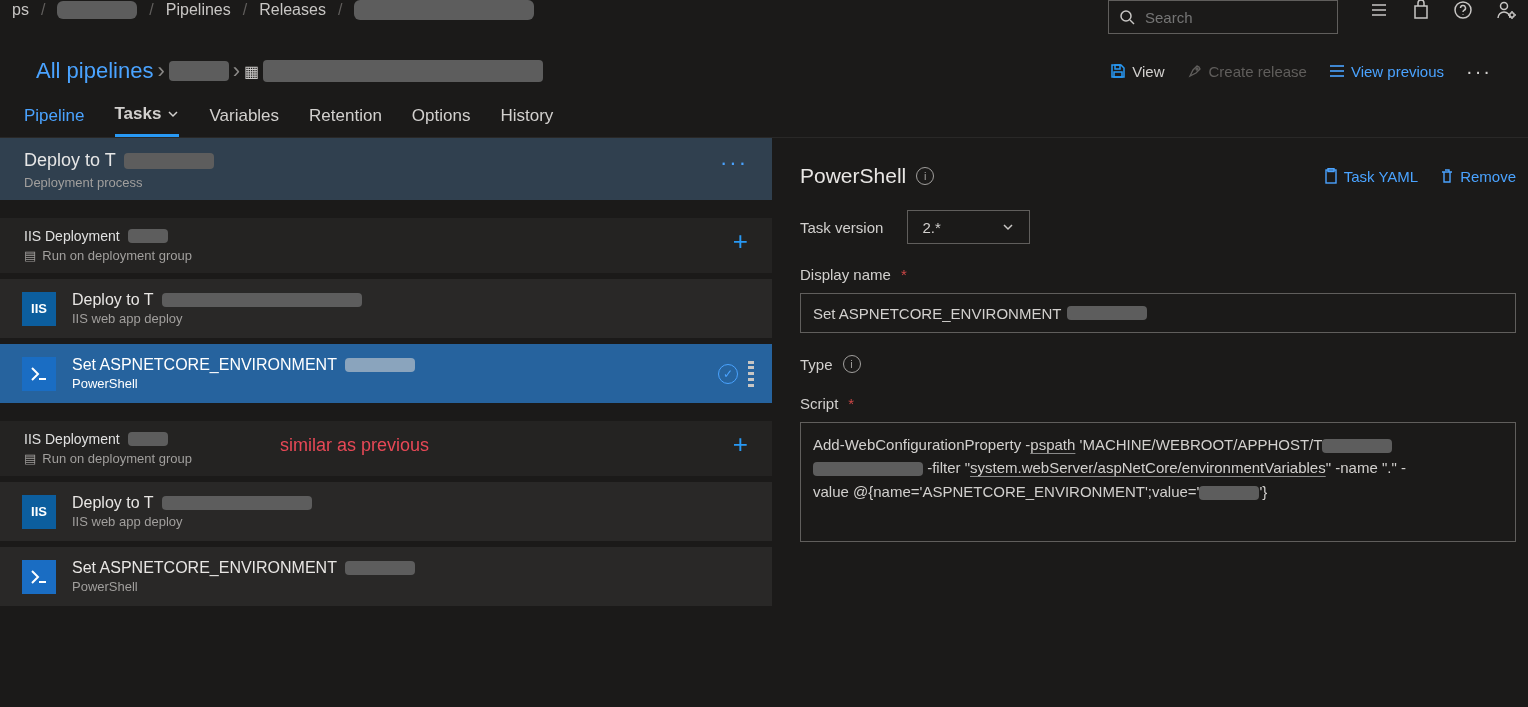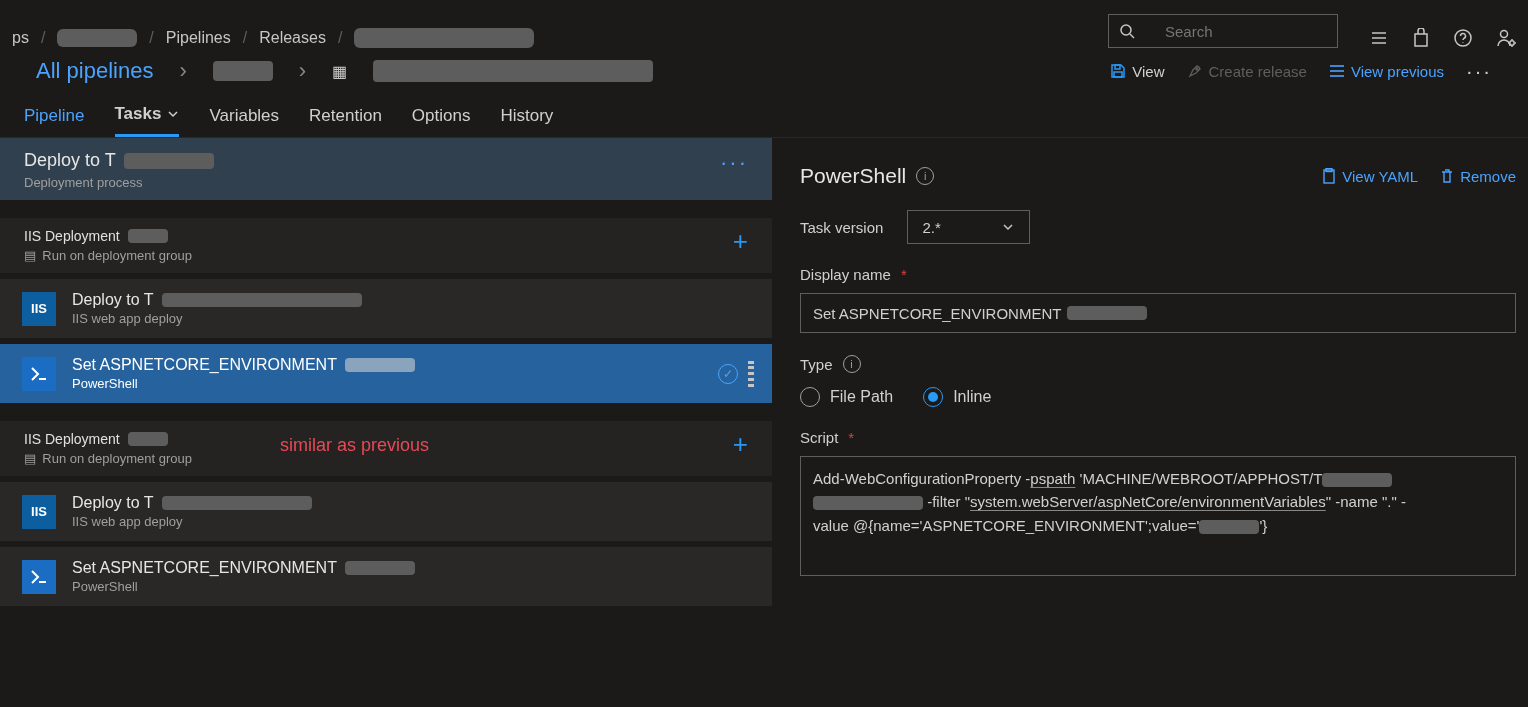--- a/index.html
+++ b/index.html
@@ -1,33 +1,33 @@
 <!DOCTYPE html>
 <html><head>
 <meta charset="utf-8">
 <style>
   * { margin:0; padding:0; box-sizing:border-box; font-family:"Segoe UI",Arial,sans-serif; }
   body { background:#1b1a19; color:#d2d0ce; width:1528px; height:707px; overflow:hidden; }
 
   
-  .topbar { display:flex; align-items:flex-end; height:48px; padding:0 12px; gap:8px; }
+  .topbar { display:flex; align-items:flex-start; height:48px; padding:0 12px; gap:8px; }
   .crumbs { display:flex; align-items:center; gap:12px; font-size:16px; color:#c8c6c4; }
   .crumbs .sep { color:#605e5c; }
   .crumbs a { color:#c8c6c4; text-decoration:none; }
   .blot { background:#5d5d5d; border-radius:6px; display:inline-block; }
   .blot.w80 { width:80px; height:18px; }
   .blot.w180 { width:180px; height:20px; }
   .spacer { flex:1; }
   .searchbox { display:flex; align-items:center; gap:10px; border:1px solid #605e5c; width:230px; height:34px; padding:0 10px; background:#1b1a19; }
-  .searchbox input { flex:1; background:transparent; border:none; outline:none; color:#84cc16; font-size:15px;margin-left:20px; }
+  .searchbox input { flex:1; background:transparent; border:none; outline:none; color:#84cc16; font-size:15px; }
   .topicons { display:flex; gap:24px; margin-left:24px; align-items:center; }
   .topicons span { color:#c8c6c4; cursor:pointer; }
 
   
-  .titlebar { display:flex; align-items:center; padding:10px 36px 6px; gap:26px; }
+  .titlebar { display:flex; align-items:center; padding:10px 36px 6px; gap:4px; }
   .titlebar .all { color:#4aa3ff; font-size:22px; }
   .titlebar .gt { color:#8a8886; font-size:22px; }
   .titleblot { background:#5d5d5d; border-radius:4px; width:280px; height:22px; display:inline-block; }
   .smallblot { background:#5d5d5d; border-radius:4px; width:60px; height:20px; display:inline-block; }
   .toolbar-right { display:flex; gap:22px; align-items:center; font-size:15px; }
   .toolbar-right .btn { display:flex; align-items:center; gap:6px; color:#d2d0ce; cursor:pointer; }
   .toolbar-right .btn.disabled { color:#605e5c; }
   .toolbar-right .btn.link { color:#4aa3ff; }
 
   
@@ -325,21 +325,21 @@
         <span class="info">i</span>
       </h1>
       <div class="hdr-actions">
         <div class="act">
           <span>
             <svg width="14" height="16" viewBox="0 0 14 16" fill="none" stroke="#4aa3ff" stroke-width="1.4">
                 <rect x="2" y="2" width="10" height="13"></rect>
                 <rect x="4" y="0.5" width="6" height="3"></rect>
               </svg>
           </span>
-          <span>View YAML</span>
+          <span>Task YAML</span>
         </div>
         <div class="act">
           <span>
             <svg width="14" height="16" viewBox="0 0 14 16" fill="none" stroke="#4aa3ff" stroke-width="1.4">
                 <path d="M2 4 h10 M4 4 v10 h6 v-10 M5 2 h4 v2"></path>
               </svg>
           </span>
           <span>Remove</span>
         </div>
       </div>
@@ -368,32 +368,20 @@
         <span>Set ASPNETCORE_ENVIRONMENT</span>
         <span class="inlineblot" style="width:80px;"></span>
       </div>
     </div>
 
     <div class="field">
       <label>
         <span>Type</span>
         <span class="info">i</span>
       </label>
-      <div class="radios">
-        <div class="radio">
-          <div class="r"></div>
-          <span>File Path</span>
-        </div>
-        <div class="radio">
-          <div class="r on">
-              <i></i>
-            </div>
-          <span>Inline</span>
-        </div>
-      </div>
     </div>
 
     <div class="field">
       <label>
         <span>Script</span>
         <span class="req">*</span>
       </label>
       <div class="script-box">
         <span>Add-WebConfigurationProperty -</span><span class="u">pspath</span><span> 'MACHINE/WEBROOT/APPHOST/T</span><span class="inlineblot" style="width:70px;"></span><br>
         <span class="inlineblot" style="width:110px;"></span><span> -filter "</span><span class="u">system.webServer/aspNetCore/environmentVariables</span><span>" -name "." -</span><br>

